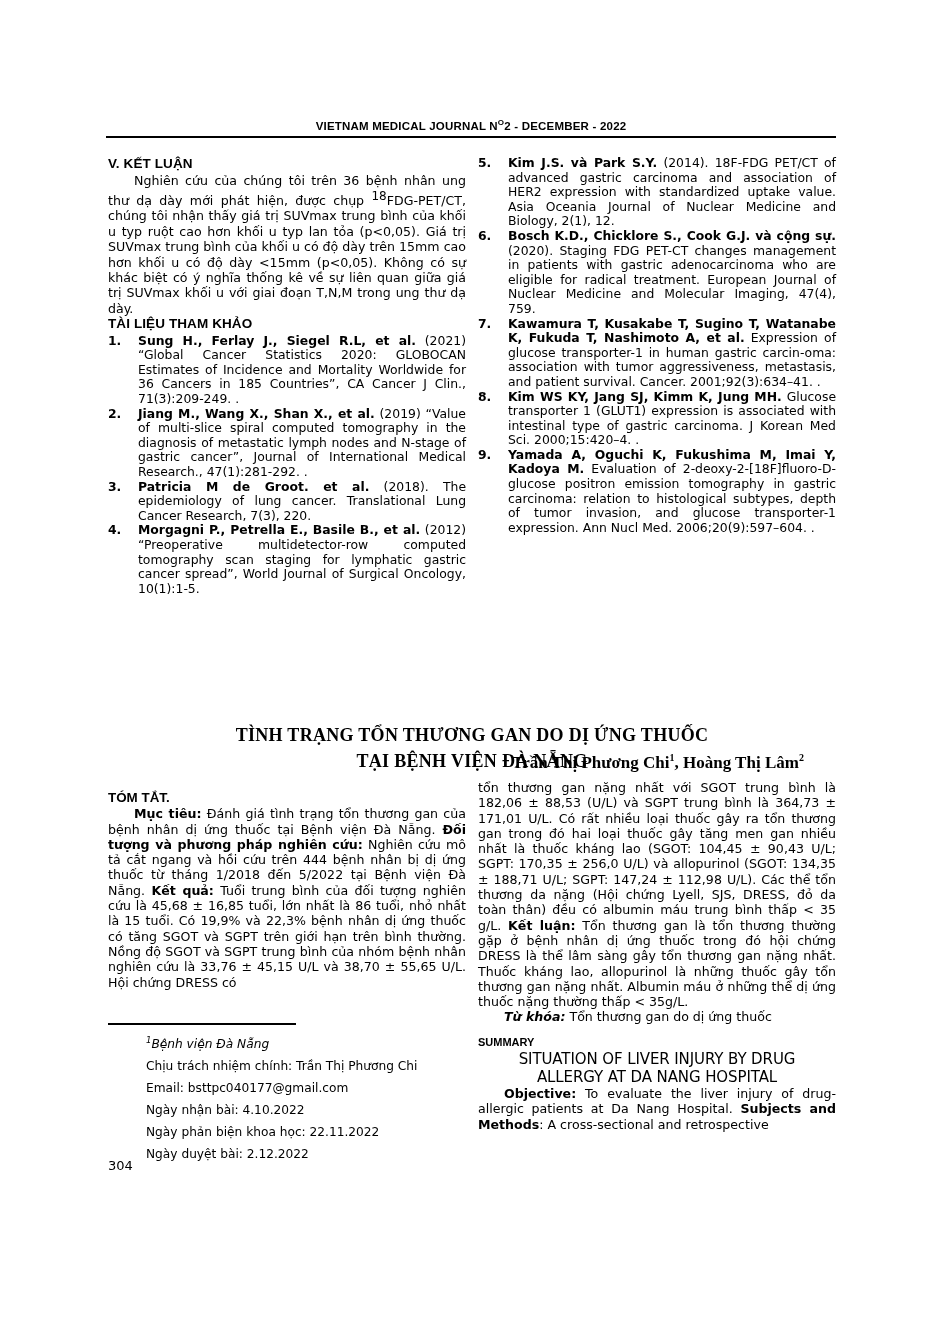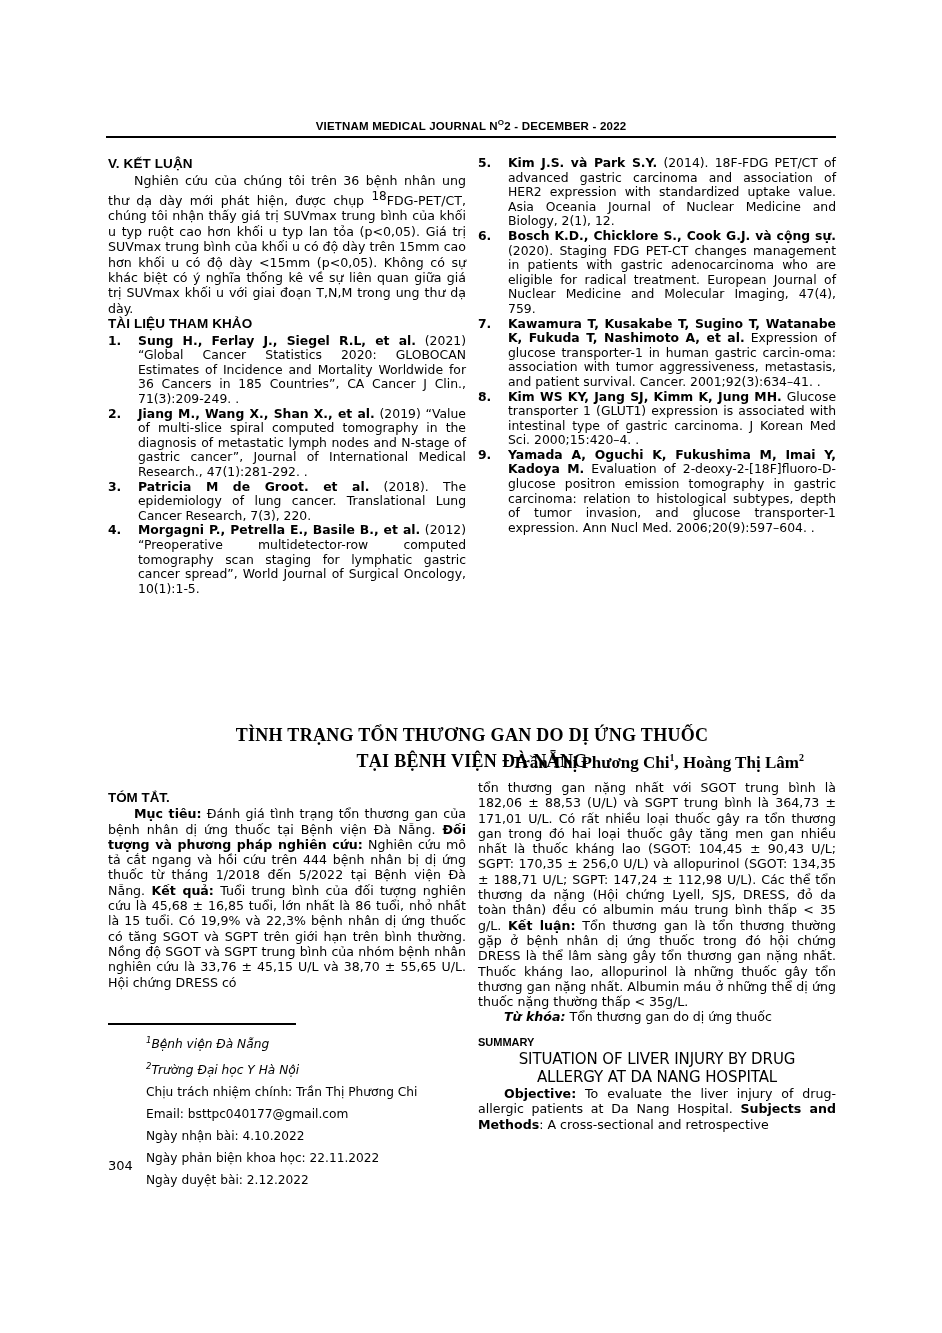--- a/index.html
+++ b/index.html
@@ -245,21 +245,20 @@
     <div class="summary-title">
       <div>SITUATION OF LIVER INJURY BY DRUG</div>
       <div>ALLERGY AT DA NANG HOSPITAL</div>
     </div>
     <p class="lead" style="margin:0;"><b class="bd">Objective:</b><span> To evaluate the liver injury of drug-allergic patients at Da Nang Hospital. </span><b class="bd">Subjects and Methods</b><span>:  A   cross-sectional   and   retrospective</span></p>
   </div>
 
   <div class="fn-rule"></div>
   <div class="footnote">
     <div class="it"><sup>1</sup><span>Bệnh viện Đà Nẵng</span></div>
-    <div class="it"><sup>2</sup><span>Trường Đại học Y Hà Nội</span></div>
     <div>Chịu trách nhiệm chính: Trần Thị Phương Chi</div>
     <div>Email: bsttpc040177@gmail.com</div>
     <div>Ngày nhận bài: 4.10.2022</div>
     <div>Ngày phản biện khoa học: 22.11.2022</div>
     <div>Ngày duyệt bài: 2.12.2022</div>
   </div>
 
   <div class="page-num">304</div>
 
 </div>

